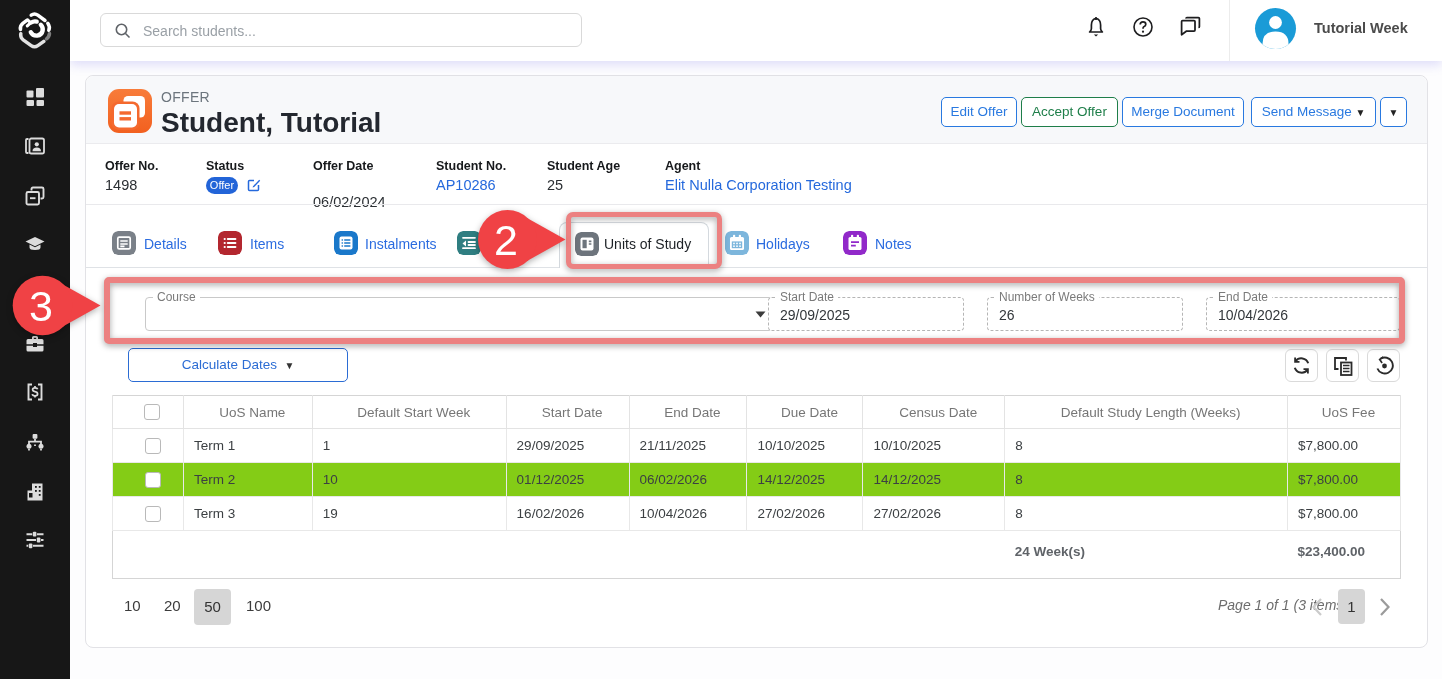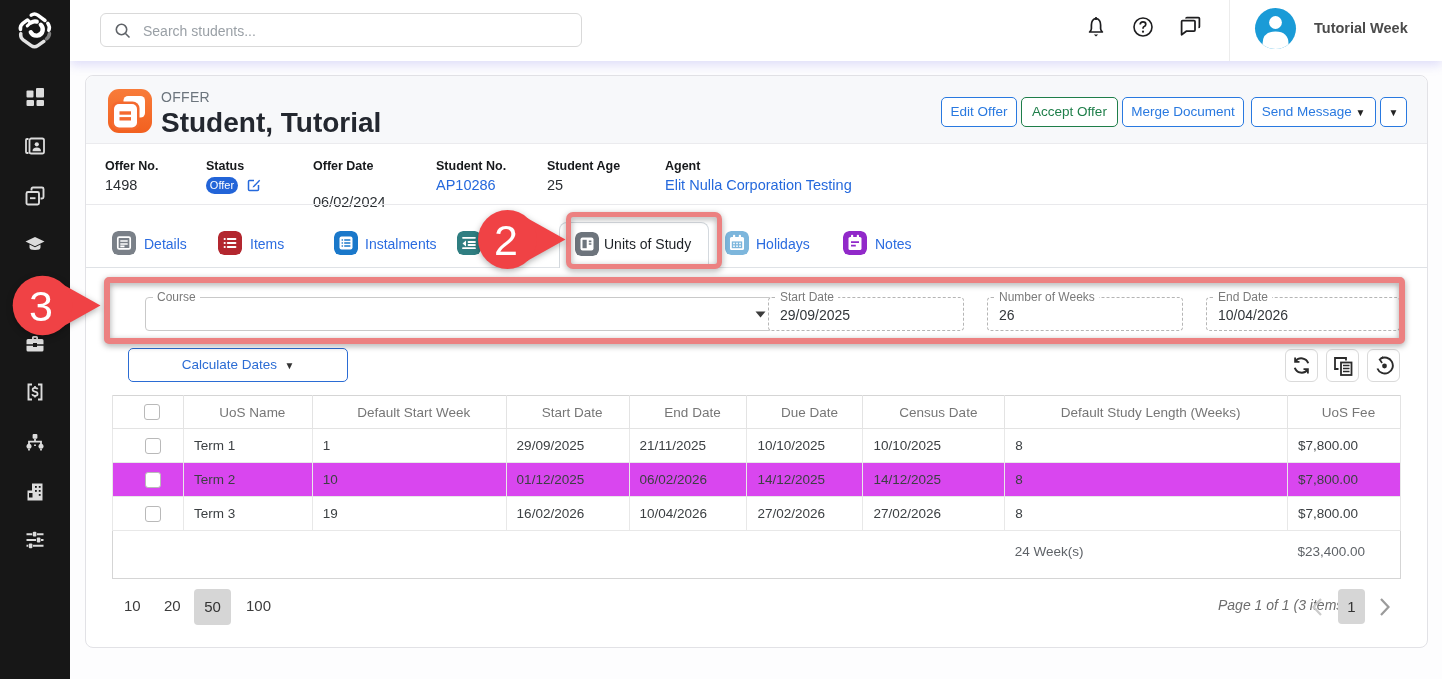--- a/index.html
+++ b/index.html
@@ -44,22 +44,22 @@
 .dashb .fval { left:11px; }
 
 
 #calcbtn { position:absolute; left:26px; top:272px; width:220px; height:34px; border:1px solid #2b6cd4; border-radius:5px; color:#2b6cd4; font-size:13.5px; text-align:center; line-height:32px; background:#fff;margin-left:16px; }
 .iconbtn { position:absolute; top:273px; width:33px; height:33px; border:1px solid #dadada; border-radius:6px; background:#fff; }
 
 
 #grid { position:absolute; left:26px; top:319px; width:1289px; border:1px solid #d5d5d5; border-collapse:collapse; font-size:13.5px; color:#3c4043; }
 #grid th { font-weight:400; color:#767676; text-align:center; height:33px; padding:0 0 0 9px; border:1px solid #e3e3e3; border-top:none; }
 #grid td { height:34px; padding:0 0 0 10px; border:1px solid #e8e8e8; }
-#grid tr.alt td { background:#d946ef; }
-#grid tr.foot td { height:48px; border:none; font-weight:400; color:#5f6368; padding-bottom:7px; }
+#grid tr.alt td { background:#84cc16; }
+#grid tr.foot td { height:48px; border:none; font-weight:700; color:#5f6368; padding-bottom:7px; }
 .cbx { width:16px; height:16px; border:1px solid #b9b9b9; border-radius:3px; margin:auto; background:#fff; }
 
 
 .pnum { position:absolute; top:521px; font-size:15px; color:#3c3c3c; }
 #p50 { position:absolute; left:108px; top:513px; width:37px; height:36px; background:#d6d6d6; border-radius:4px; text-align:center; line-height:36px; font-size:15px; color:#333; }
 #pinfo { position:absolute; top:521px; font-size:14px; color:#6d6d6d; }
 #p1 { position:absolute; left:1252px; top:513px; width:27px; height:35px; background:#d6d6d6; border-radius:4px; text-align:center; line-height:35px; font-size:15px; color:#333; }
 
 
 .redrect { position:absolute; border:5px solid #ec8181; border-radius:5px; z-index:40; filter:drop-shadow(0 2.5px 3px rgba(0,0,0,0.35)); }

